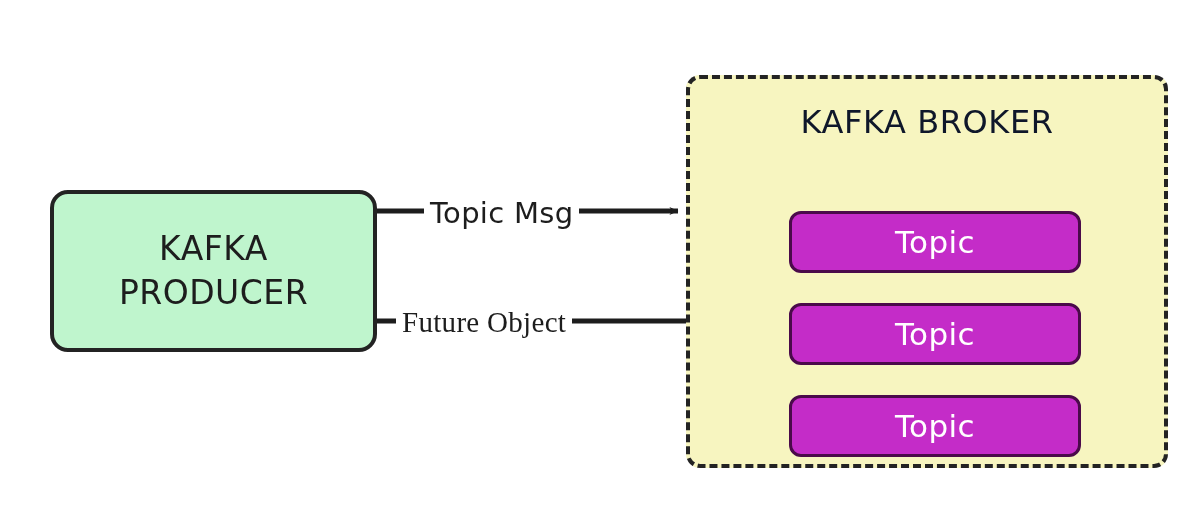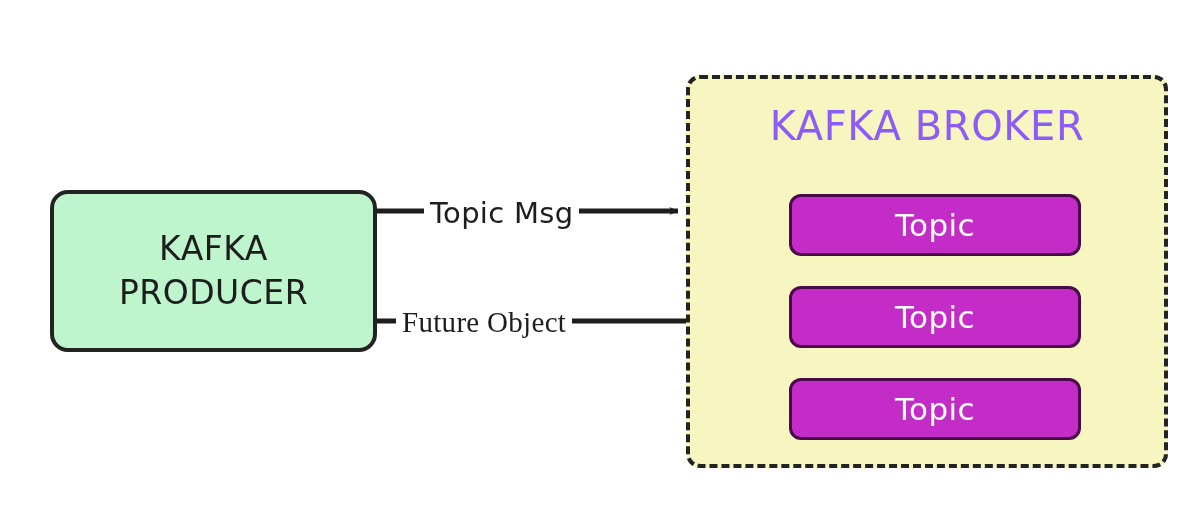--- a/index.html
+++ b/index.html
@@ -59,30 +59,30 @@
     background: #F7F5C0;
     border: 4px dashed #232323;
     border-radius: 14px;
   }
   .broker-title {
     position: absolute;
     left: 0;
     right: 0;
     top: 24px;
     text-align: center;
-    font-size: 40px;
+    font-size: 32px;
     letter-spacing: 0.6px;
-    color: #8b5cf6;
+    color: #0f172a;
   }
 
   
   .topics-stack {
     position: absolute;
     left: 99px;
-    top: 115px;
+    top: 132px;
     width: 292px;
   }
   .topic-box {
     box-sizing: border-box;
     width: 292px;
     height: 62px;
     background: #C42CC8;
     border: 3px solid #4A0A4A;
     border-radius: 12px;
     display: flex;

